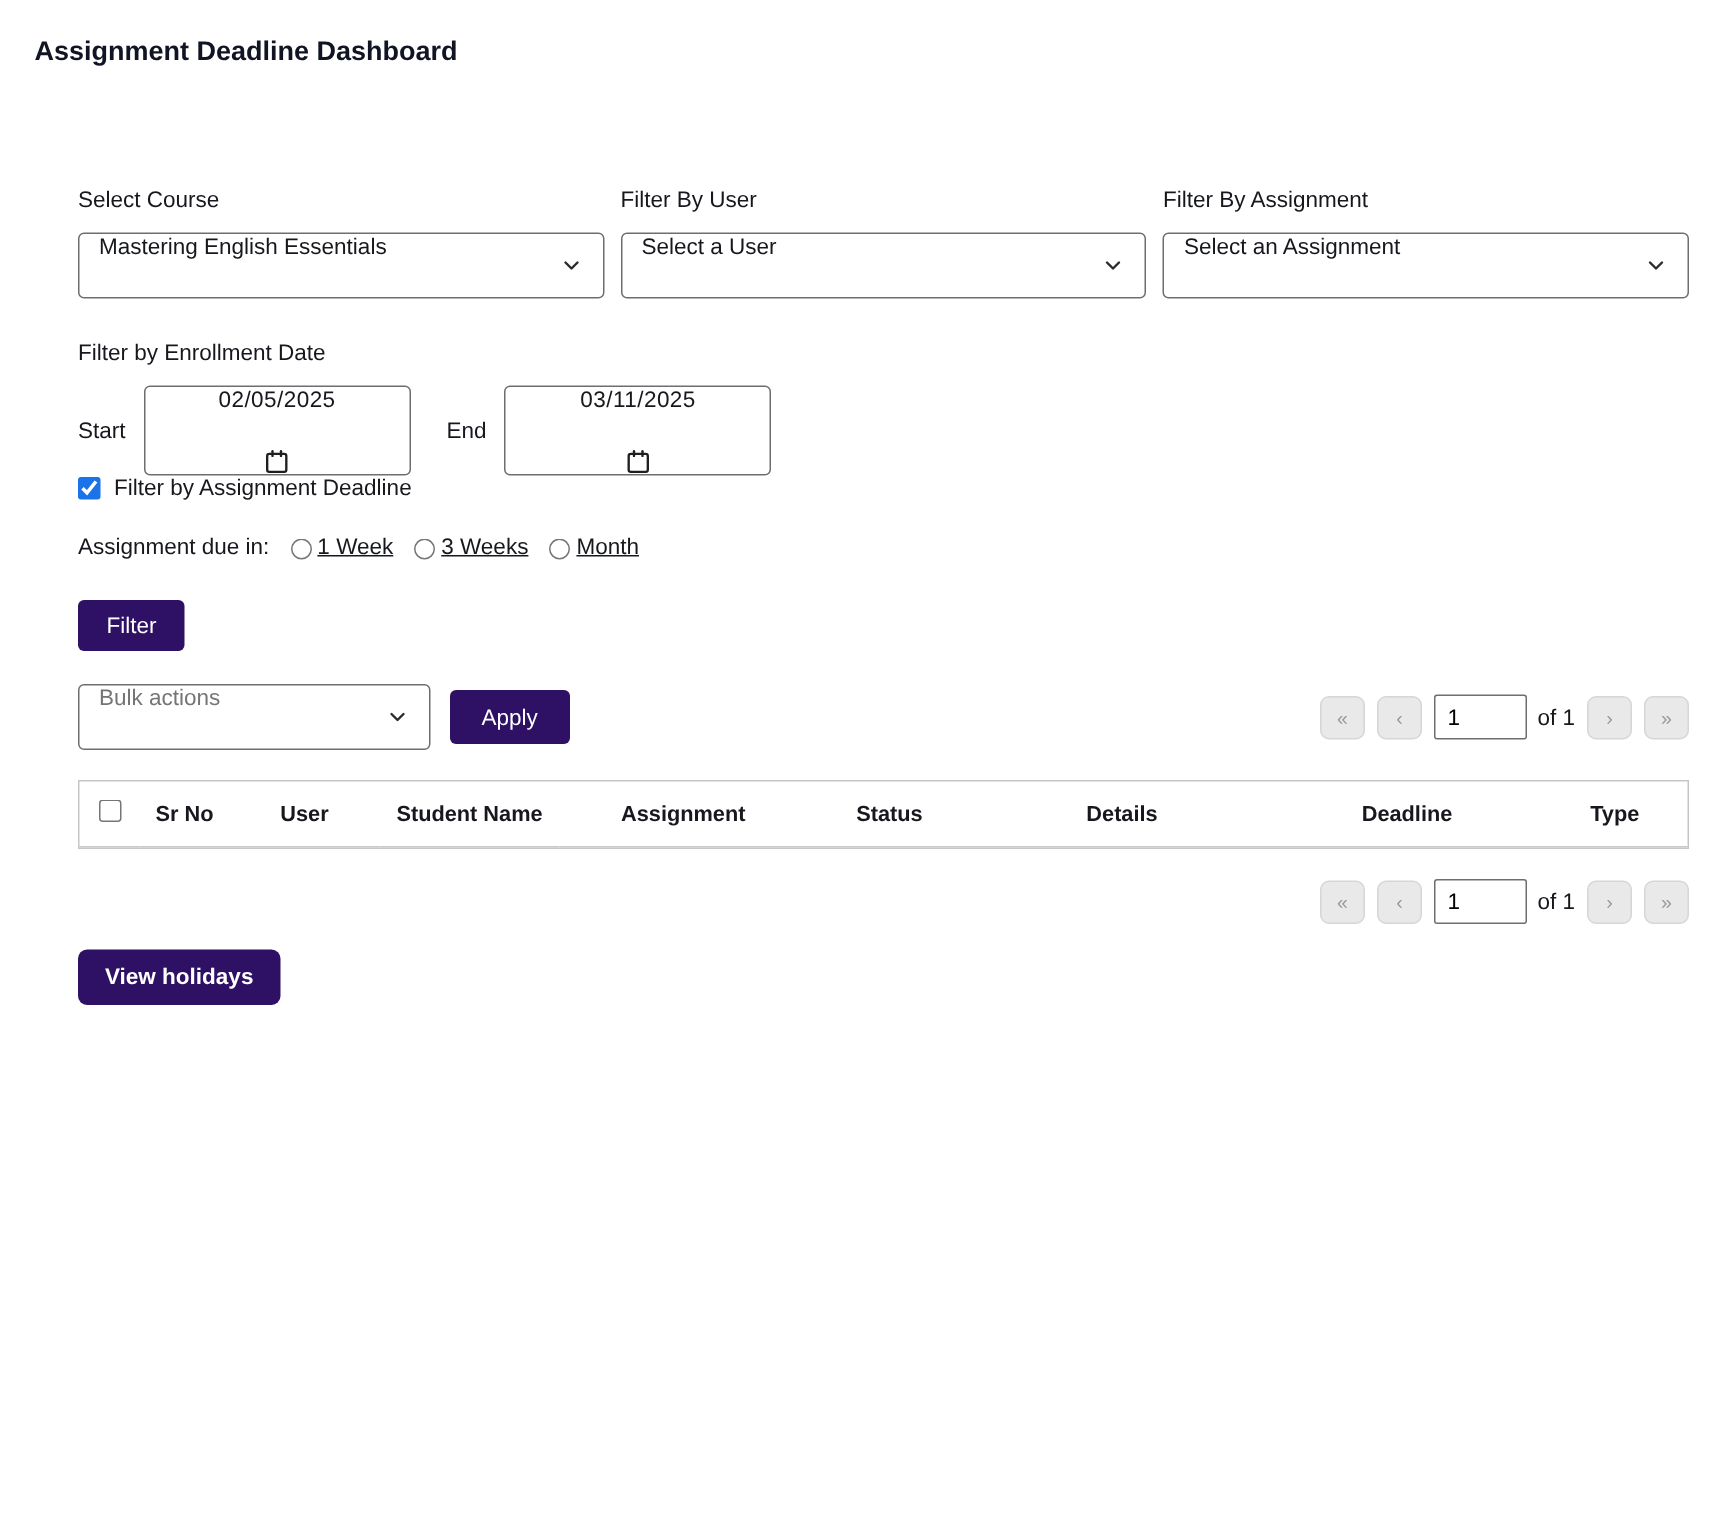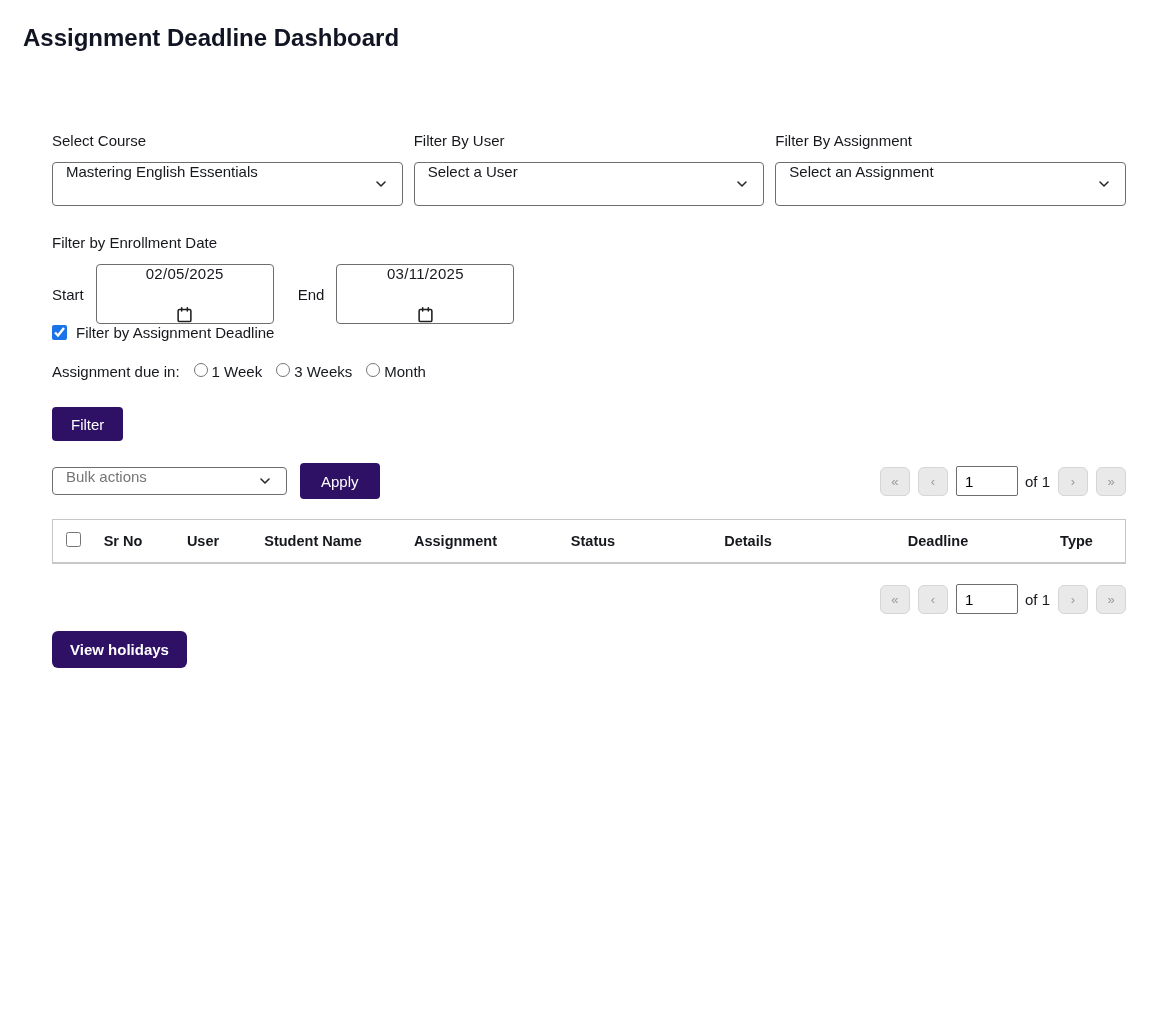--- a/index.html
+++ b/index.html
@@ -1,19 +1,19 @@
 <!DOCTYPE html>
 <html style="--purple: #2e1065; --pending-orange: #ee7b0e; --pending-text: #f5823d; --submitted-green: #2aa257; --ontime-text: #35a871; --missed-red: #d93d47; --overdue-text: #f1313d; --checkbox-blue: #1a73e8;"><head>
 <meta charset="utf-8">
 <style>
   * { margin:0; padding:0; box-sizing:border-box; }
   html,body { width:1152px; height:1022px; background:#ffffff; overflow:hidden;
     font-family:"Liberation Sans", sans-serif; color:#16181d; }
 
-  .page-title { margin:24px 0 0 23px; font-size:24px; font-weight:600; color:#101423; }
+  .page-title { margin:24px 0 0 23px; font-size:18px; font-weight:600; color:#101423; }
 
   .content { margin:0 26px 0 52px; width:1074px; }
 
   
   .filters { margin-top:80px; }
   .select-grid { display:grid; grid-template-columns:1fr 1fr 1fr; column-gap:11px; }
   .field-label { font-size:15px; color:#16181d; margin-bottom:13px; }
   .fake-select { height:44px; border:1px solid #6e6e6e; border-radius:4px; background:#fff;
     display:flex; justify-content:space-between; padding:0 13px;
     font-size:15px; cursor:default; }
@@ -25,30 +25,30 @@
   .inline-label { font-size:15px; margin-right:12px; }
   .date-input { width:178px; height:60px; border:1px solid #6e6e6e; border-radius:4px;
     display:flex; align-items:center; justify-content:space-between; padding:0 14px;
     font-size:15px; letter-spacing:.3px; background:#fff;flex-direction:column; }
   .date-input + .inline-label { margin-left:24px; }
 
   .check-row { display:flex; align-items:center; font-size:15px; }
   .check-row input { width:15px; height:15px; margin-right:9px; accent-color:var(--checkbox-blue); }
 
   .radio-row { margin-top:22px; display:flex; align-items:center; font-size:15px; }
-  .radio-opt { display:flex; align-items:flex-start; margin-left:14px; }
+  .radio-opt { display:flex; align-items:flex-end; margin-left:14px;text-decoration:underline; }
   .radio-opt input { width:14px; height:14px; margin-right:4px; }
 
   .btn { border:none; cursor:pointer; color:#fff; background:var(--purple);
     font-family:inherit; }
   .filter-btn { margin-top:27px; height:34px; padding:0 19px; border-radius:4px; font-size:15px; }
 
   
   .toolbar { margin-top:22px; display:flex; align-items:center; }
-  .bulk-select { width:235px; height:28px;gap:19px; }
+  .bulk-select { width:235px; height:44px;gap:19px; }
   .apply-btn { margin-left:13px; height:36px; padding:0 21px; border-radius:4px; font-size:15px; }
   .toolbar .spacer { flex:1; }
 
   
   .pagination { display:flex; align-items:center; }
   .pg-btn { width:30px; height:29px; border-radius:6px; background:#e9e9e9;
     border:1px solid #d6d6d6; color:#9a9a9a; font-size:13px; display:flex;
     align-items:center; justify-content:center; margin-left:8px; cursor:default; }
   .pg-input { width:62px; height:30px; border:1px solid #6e6e6e; border-radius:2px;
     margin-left:8px; padding:0 8px; font-size:15px; font-family:inherit; }

